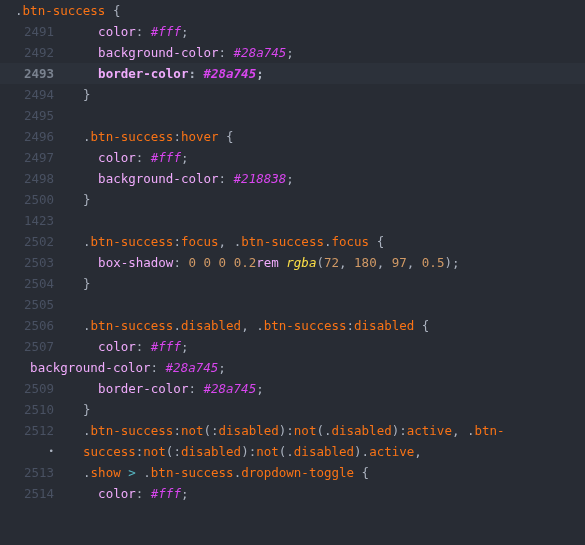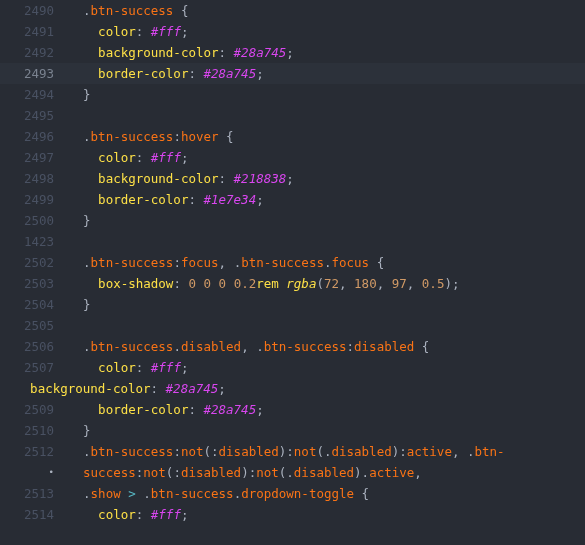--- a/index.html
+++ b/index.html
@@ -17,53 +17,53 @@
   .editor {
     display: flex;
     flex-direction: column;
   }
   .line {
     display: flex;
     height: 21px;
   }
   .line.highlight {
     background: #2c313a;
+    font-weight: bold;
   }
   .gutter {
     width: 54px;
     text-align: right;
     padding-right: 14px;
     color: #495162;
     flex-shrink: 0;
     user-select: none;
   }
   .line.highlight .gutter {
     color: #7a828f;
   }
   .code {
     white-space: pre;
     padding-left: 0px;
   }
   .indent { display:inline-block; }
   .sel { color: #f97316; }     
   .punc { color: #abb2bf; }     
   .brace { color: #abb2bf; }
-  .prop { color: #fde047; }     
+  .prop { color: #f0abfc; }     
   .hex  { color: #d946ef; font-style: italic; } 
   .num  { color: #d19a66; }
   .fn   { color: #fde047; font-style: italic; }
   .combinator { color: #56b6c2; }
   .wrapdot { color:#abb2bf; width:54px; text-align:right; padding-right:14px; flex-shrink:0; font-size:9px; }
 </style>
 </head>
 <body>
 
 <div class="editor" id="editor">
     <div class="line">
-      <div class="gutter">2490</div>
       <div class="code"><span class="indent">  </span><span class="punc">.</span><span class="sel">btn-success</span><span class="brace"> {</span></div>
     </div>
     <div class="line">
       <div class="gutter">2491</div>
       <div class="code"><span class="indent">    </span><span class="prop">color</span><span class="punc">: </span><span class="hex">#fff</span><span class="punc">;</span></div>
     </div>
     <div class="line">
       <div class="gutter">2492</div>
       <div class="code"><span class="indent">    </span><span class="prop">background-color</span><span class="punc">: </span><span class="hex">#28a745</span><span class="punc">;</span></div>
     </div>
@@ -83,24 +83,20 @@
       <div class="gutter">2496</div>
       <div class="code"><span class="indent">  </span><span class="punc">.</span><span class="sel">btn-success</span><span class="punc">:</span><span class="sel">hover</span><span class="brace"> {</span></div>
     </div>
     <div class="line">
       <div class="gutter">2497</div>
       <div class="code"><span class="indent">    </span><span class="prop">color</span><span class="punc">: </span><span class="hex">#fff</span><span class="punc">;</span></div>
     </div>
     <div class="line">
       <div class="gutter">2498</div>
       <div class="code"><span class="indent">    </span><span class="prop">background-color</span><span class="punc">: </span><span class="hex">#218838</span><span class="punc">;</span></div>
-    </div>
-    <div class="line">
-      <div class="gutter">2499</div>
-      <div class="code"><span class="indent">    </span><span class="prop">border-color</span><span class="punc">: </span><span class="hex">#1e7e34</span><span class="punc">;</span></div>
     </div>
     <div class="line">
       <div class="gutter">2500</div>
       <div class="code"><span class="indent">  </span><span class="brace">}</span></div>
     </div>
     <div class="line">
       <div class="gutter">1423</div>
       <div class="code"><span class="indent"></span></div>
     </div>
     <div class="line">

